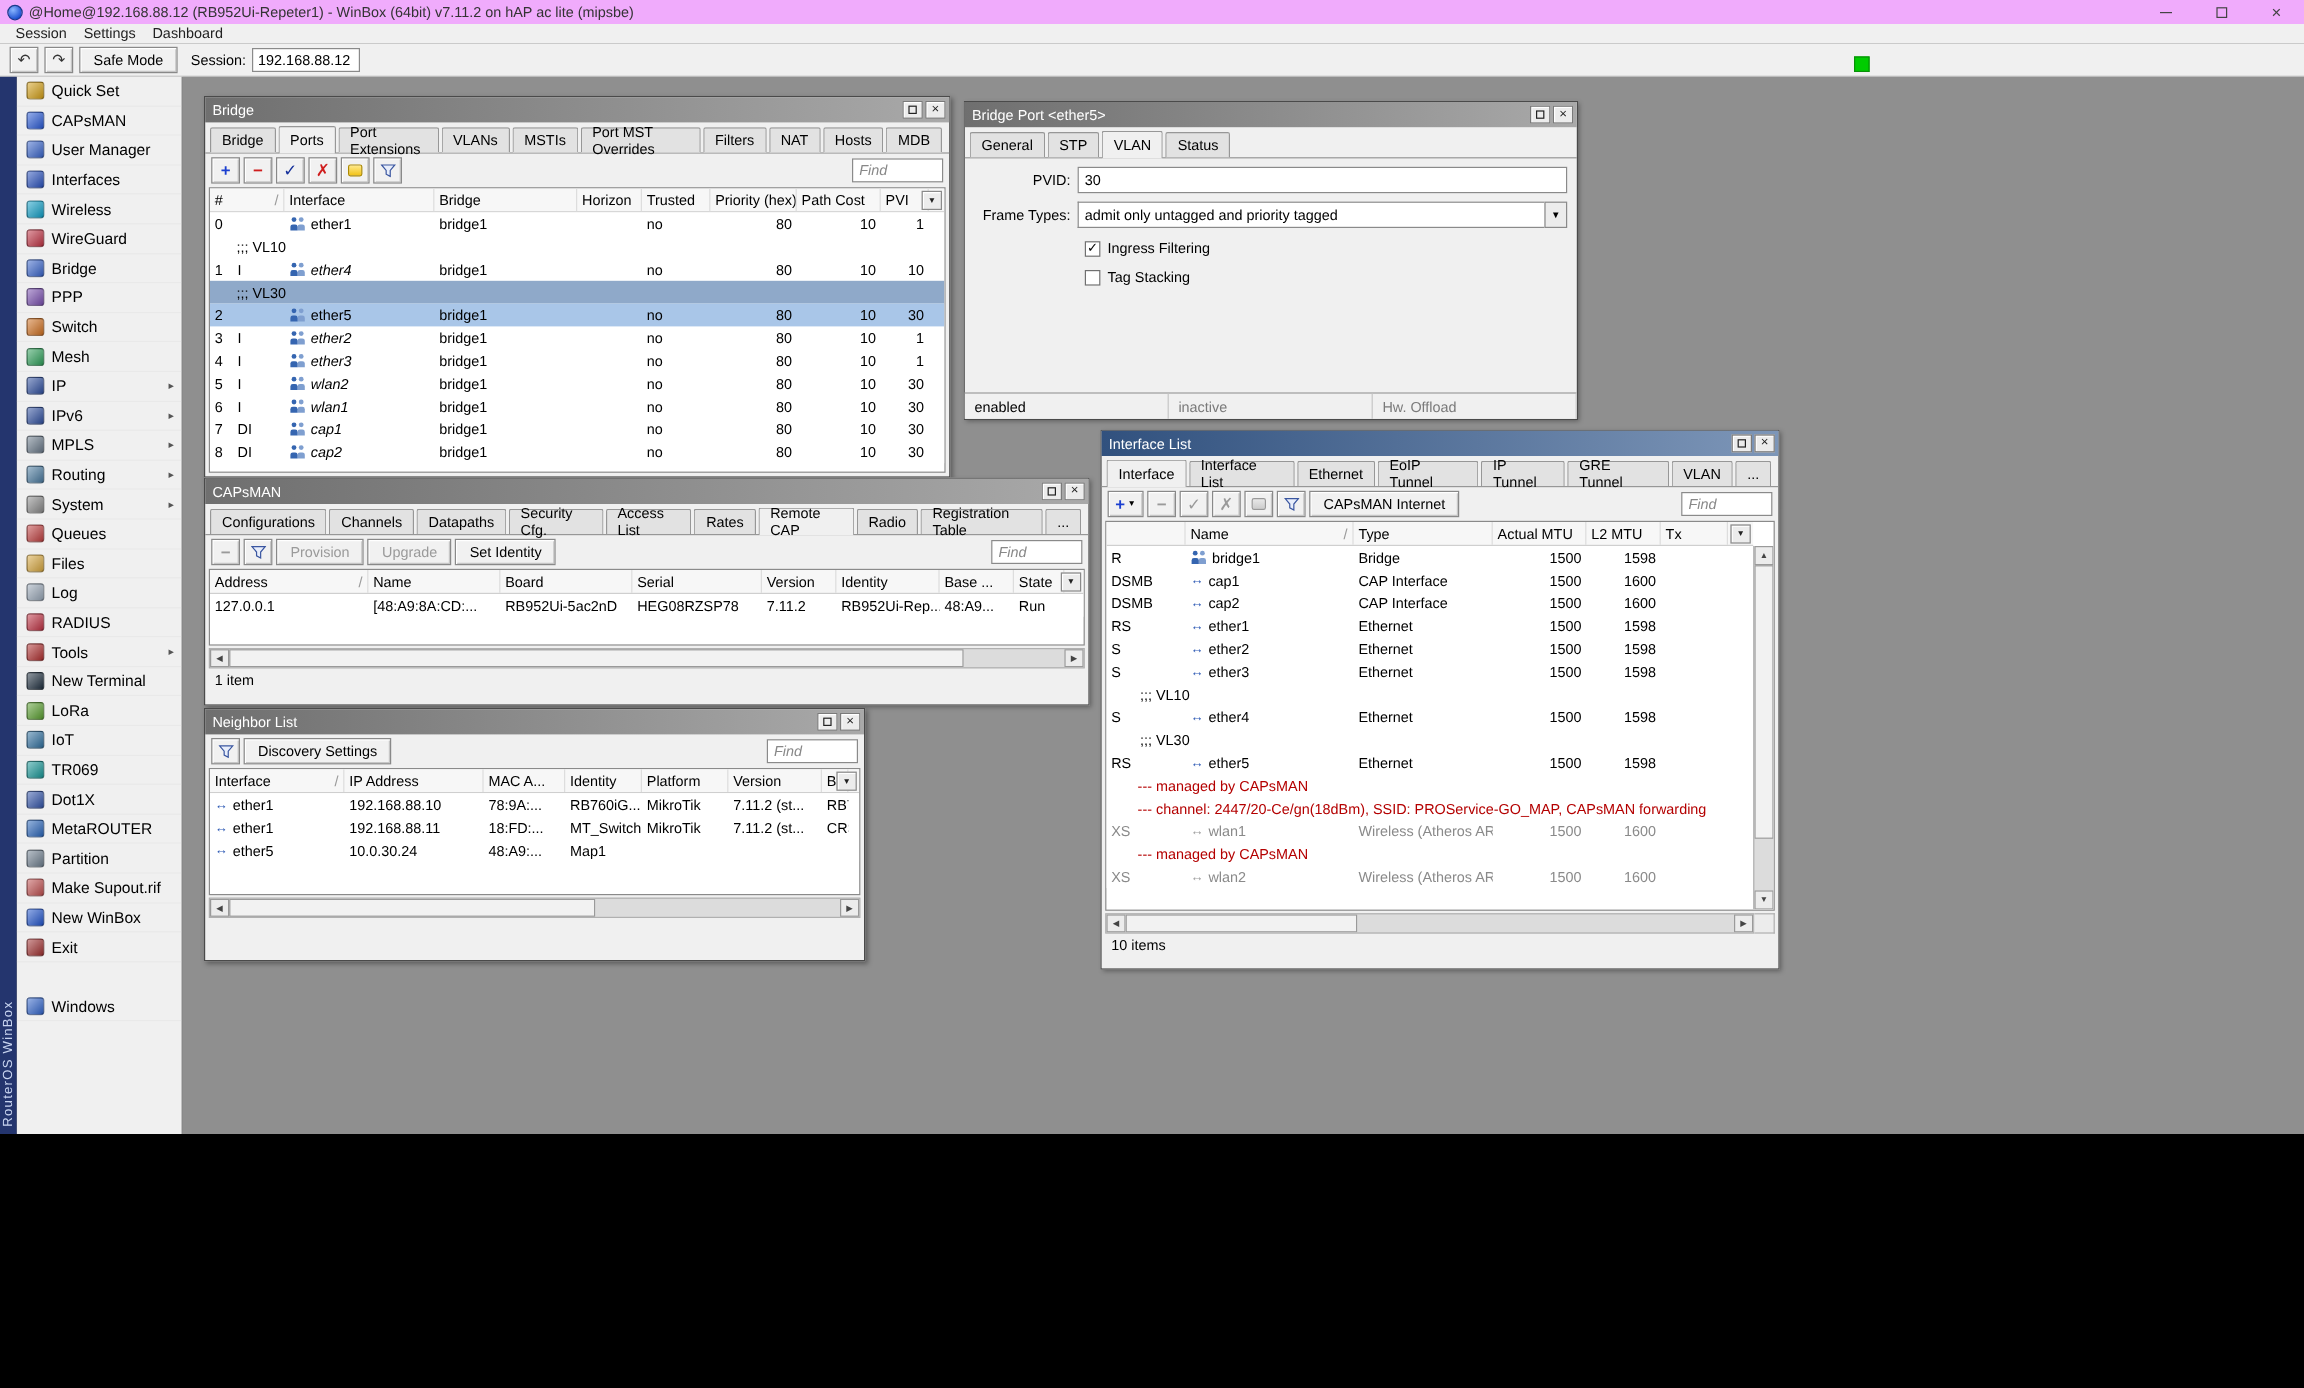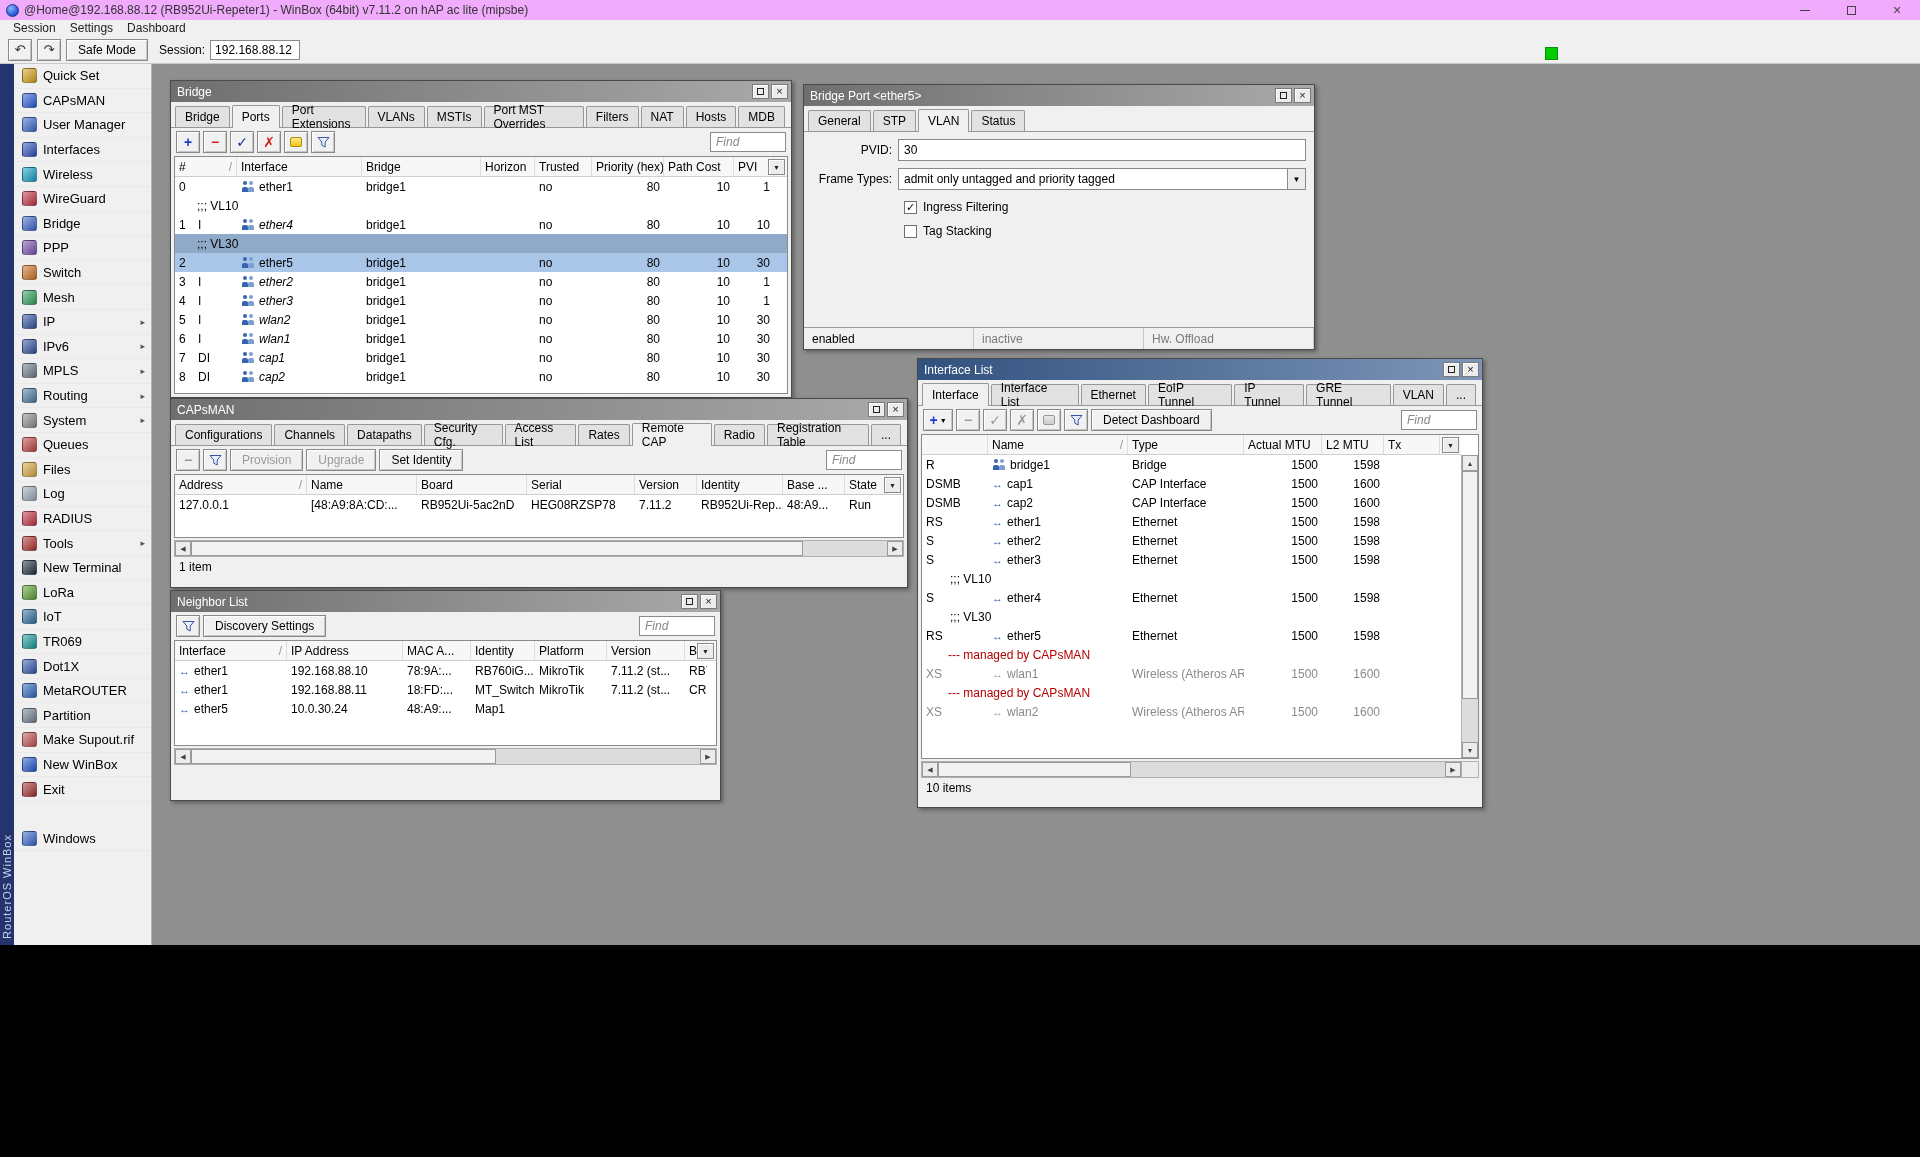--- a/index.html
+++ b/index.html
@@ -962,21 +962,21 @@
           <div class="tbtn" style="color: rgb(154, 154, 154);">✗</div>
           <div class="tbtn">
             <span class="comment-chip gray"></span>
           </div>
           <div class="tbtn">
             <svg width="13" height="12" viewBox="0 0 13 12">
               <path d="M1 1.5h11L8.2 6v5L4.8 9.2V6Z" fill="#e8eefb" stroke="#3a56a0"></path>
             </svg>
           </div>
         </div>
-      <div class="btn">Detect Dashboard</div>
+      <div class="btn">CAPsMAN Internet</div>
       <input class="find-input" readonly="" placeholder="Find" style="">
     </div>
     <div class="grid" style="height:325px;">
       <div class="ghead" id="il-head" style="margin-right:17px;">
           <div class="gh" style="width: 66px;">
             <span></span>
           </div>
           <div class="gh" style="width: 140px;">
             <span>Name</span>
             <span class="sortmark">/</span>
@@ -1164,20 +1164,23 @@
             </div>
             <div class="gc r" style="width: 62px;">
               <span>1598</span>
             </div>
             <div class="gc" style="flex: 1 1 0%;">
               <span></span>
             </div>
           </div>
           <div class="grow note">
             <span style="padding-left: 26px;">--- managed by CAPsMAN</span>
+          </div>
+          <div class="grow note">
+            <span style="padding-left: 26px;">--- channel: 2447/20-Ce/gn(18dBm), SSID: PROService-GO_MAP, CAPsMAN forwarding</span>
           </div>
           <div class="grow muted">
             <div class="gc" style="width: 66px;">
               <span>XS</span>
             </div>
             <div class="gc" style="width: 140px;">
               <span class="arrows-icon">↔</span>
               <span>wlan1</span>
             </div>
             <div class="gc" style="width: 116px;">

